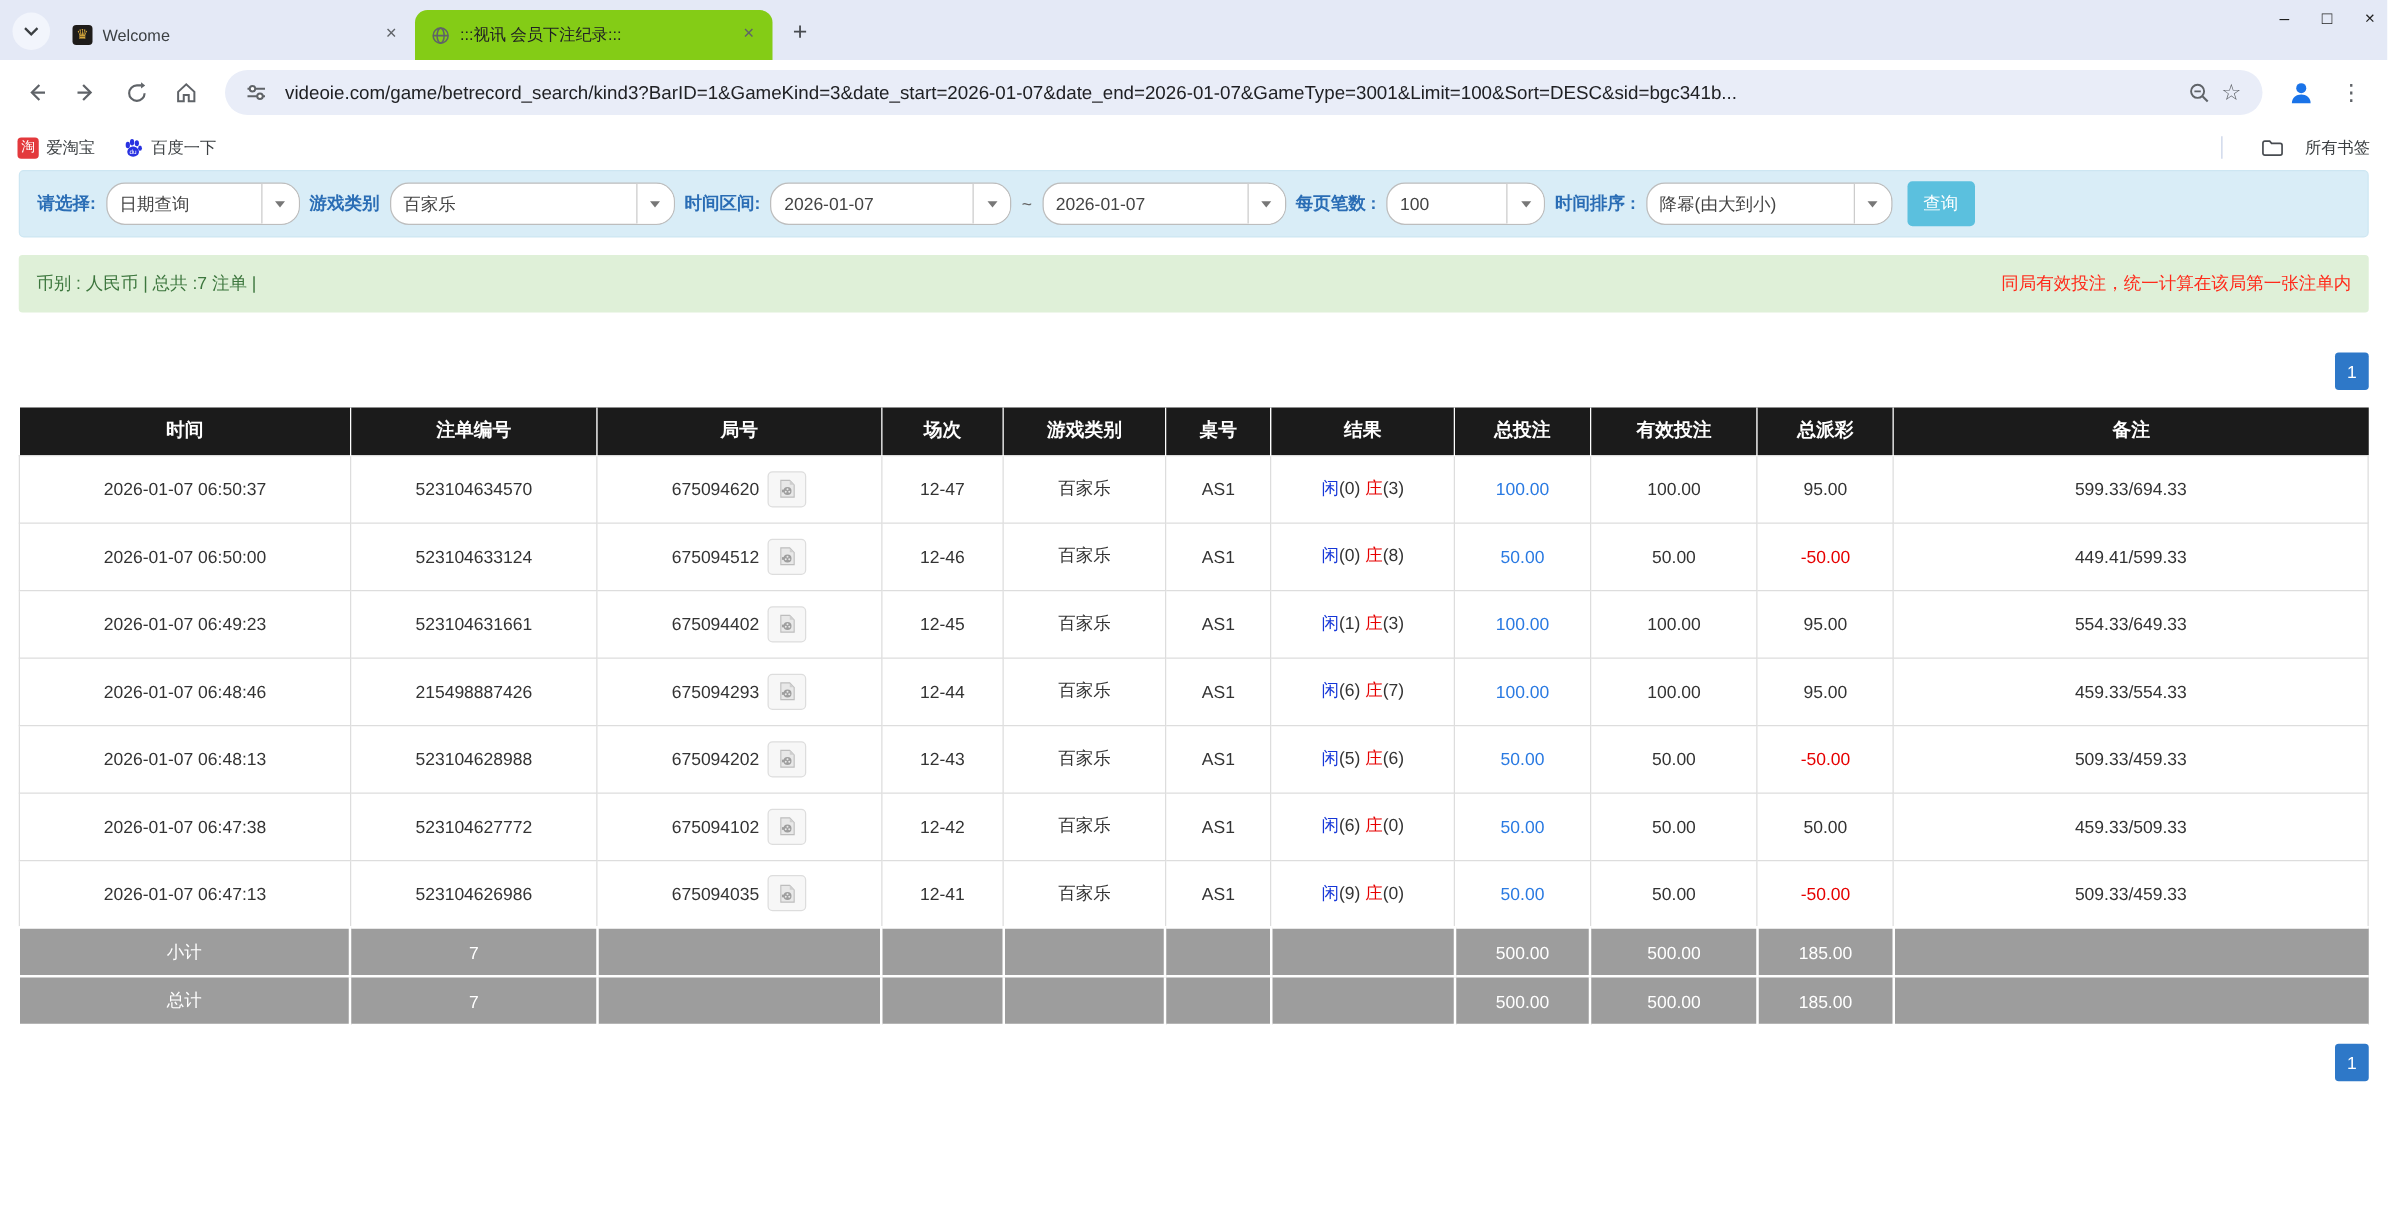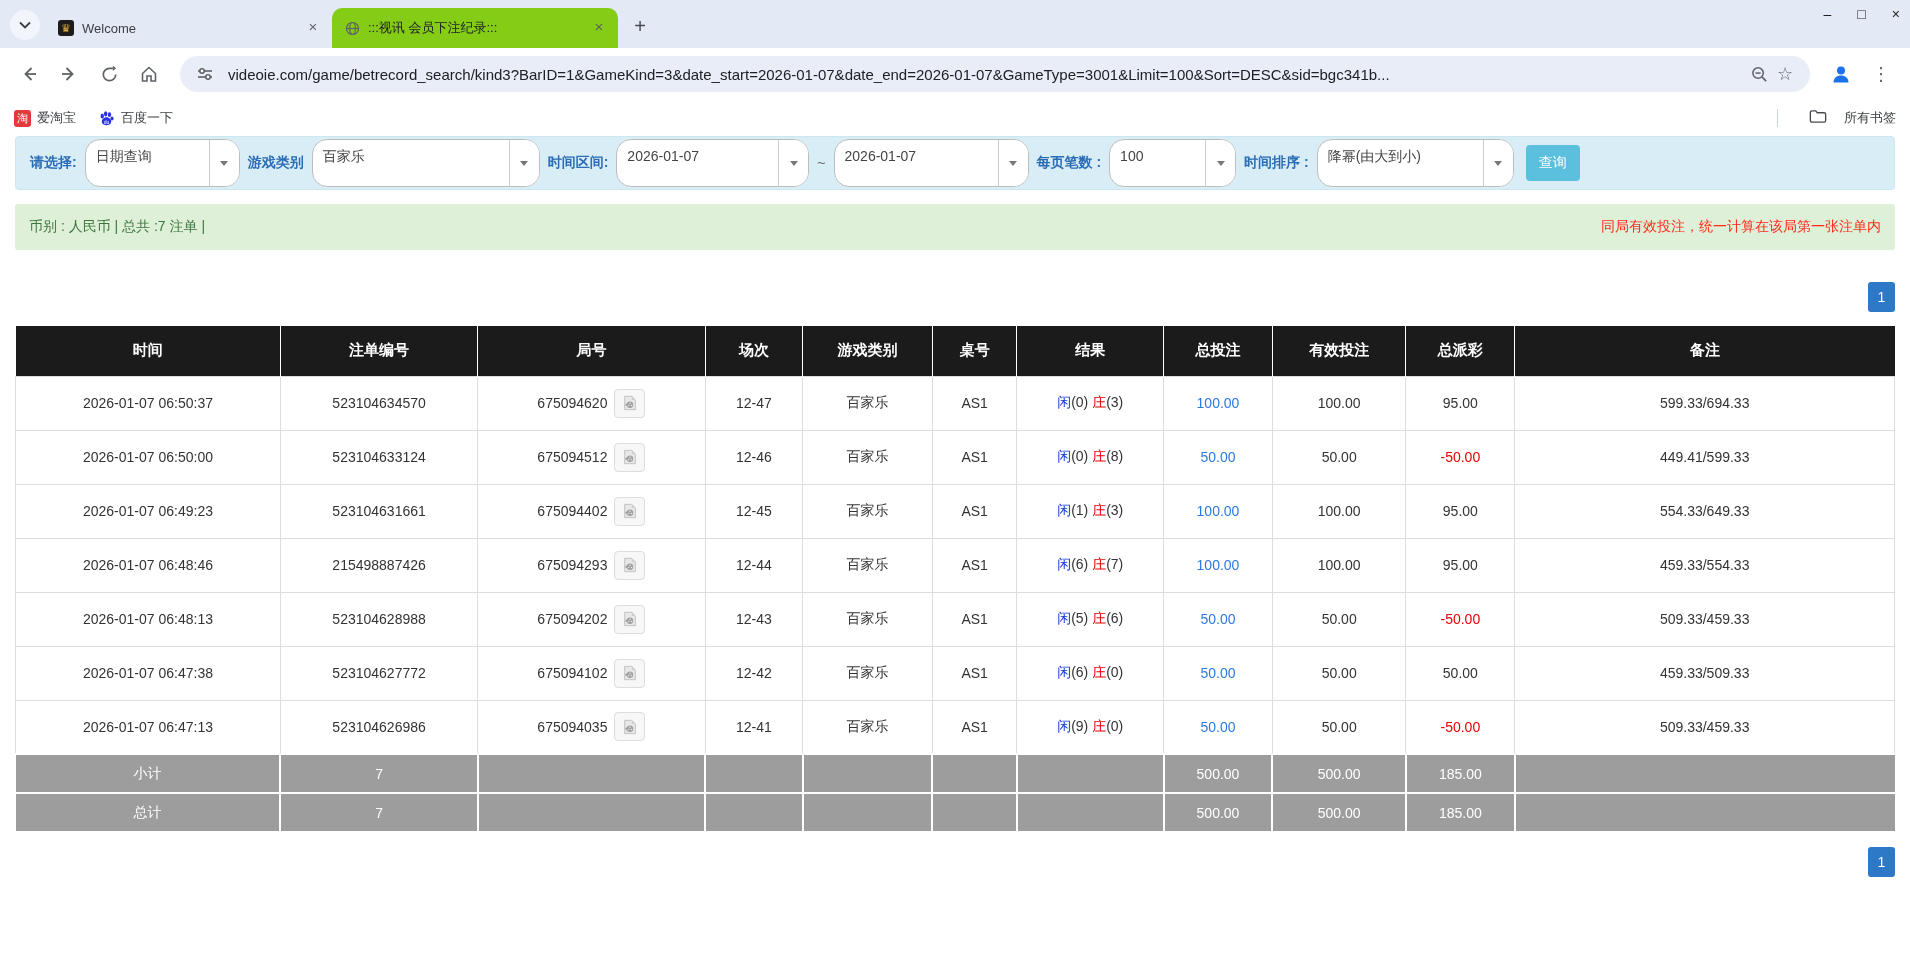--- a/index.html
+++ b/index.html
@@ -22,50 +22,50 @@
   .toolbar { height:52px; background:#fff; display:flex; align-items:center; padding:0 12px; gap:6px; }
   .nav-btn { width:34px; height:34px; display:flex; align-items:center; justify-content:center; border-radius:17px; cursor:pointer; }
   .omnibox { flex:1; height:36px; background:#e9edf8; border-radius:18px; display:flex; align-items:center; padding:0 12px; margin:0 8px; }
   .omnibox .url { flex:1; font-size:15px; color:#202124; white-space:nowrap; overflow:hidden; margin-left:10px; }
   .omni-ico { width:26px; height:26px; display:flex; align-items:center; justify-content:center; cursor:pointer; }
   .star { font-size:18px; color:#5f6368; }
 
   .bookmarkbar { height:36px; background:#fff; display:flex; align-items:center; padding:0 14px; font-size:13px; color:#3c4043; }
   .bm { display:flex; align-items:center; gap:6px; margin-right:22px; cursor:pointer; }
   .bm-ico-taobao { width:17px; height:17px; background:#e3393c; border-radius:3px; color:#fff; font-size:11px; line-height:17px; text-align:center; }
-  .bm-right { margin-left:auto; display:flex; gap:17px; cursor:pointer; }
+  .bm-right { margin-left:auto; display:flex; align-items:center; gap:17px; cursor:pointer; }
   .bm-divider { width:1px; height:18px; background:#c8d2e8; margin-right:14px; }
 
   
   .content { background:#fff; }
   h1.page-title { font-size:23px; font-weight:500; color:#333; margin:28px 15px 18px; }
 
   .filterbar { margin:0 15px; height:54px; background:#d9edf7; border:1px solid #cde6f2; border-radius:4px;
     display:flex; align-items:center; padding:0 14px; gap:8px; font-size:14px; }
   .flabel { color:#2a6db5; font-weight:bold; white-space:nowrap; }
-  .combo { display:flex; height:48px; background:#fff; border:1px solid #bdbdbd; border-radius:15px; overflow:hidden; cursor:pointer; }
+  .combo { display:flex; height:34px; background:#fff; border:1px solid #bdbdbd; border-radius:15px; overflow:hidden; cursor:pointer; }
   .combo .ctext { padding:0 10px; line-height:32px; color:#444; flex:1; white-space:nowrap; overflow:hidden; }
   .combo .cbtn { width:30px; border-left:1px solid #ccc; display:flex; align-items:center; justify-content:center; background:#fff; }
   .caret { width:0; height:0; border-left:4px solid transparent; border-right:4px solid transparent; border-top:5px solid #777; }
   .tilde { color:#666; }
   .search-btn { height:36px; padding:0 13px; background:#5bc0de; border:none; border-radius:4px; color:#fff; font-size:14px; cursor:pointer; margin-left:4px; }
 
   .summarybar { margin:14px 15px 0; height:46px; background:#dff0d8; border-radius:3px; display:flex; align-items:center;
     justify-content:space-between; padding:0 14px; font-size:14px; }
   .summary-left { color:#3c763d; }
   .summary-right { color:#ff2a1a; }
 
   .pager { display:flex; justify-content:flex-end; margin:0 15px; }
   .pager.top { margin-top:32px; }
   .pager.bottom { margin-top:14px; }
   .page-btn { min-width:27px; height:30px; line-height:30px; text-align:center; background:#2e78c8; color:#fff;
     border-radius:3px; font-size:14px; cursor:pointer; padding:0 6px; }
 
   table.records { width:calc(100% - 30px); margin:14px 15px 0; border-collapse:collapse; table-layout:fixed; }
-  thead th { height:50px; background:#1b1b1b; color:#fff; font-size:15px; font-weight:bold; border-right:1px solid #fff; }
+  thead th { height:38px; background:#1b1b1b; color:#fff; font-size:15px; font-weight:bold; border-right:1px solid #fff; }
   thead th:last-child { border-right:none; }
   tbody td { height:54px; border:1px solid #ddd; text-align:center; font-size:14px; color:#333; background:#fff; }
   .round-wrap { display:flex; align-items:center; justify-content:center; gap:7px; }
   .film-btn { width:31px; height:29px; background:#f7f7f7; border:1px solid #ddd; border-radius:4px; cursor:pointer;
     display:flex; align-items:center; justify-content:center; }
   .res-x .rc { color:#1536d8; }
   .res-z .rc { color:#e60000; }
   a.betlink { color:#2a7ae2; text-decoration:none; cursor:pointer; }
   td.neg { color:#e60000; }
   tfoot td { height:39px; background:#9d9d9d; color:#fff; font-size:14px; text-align:center; border:2px solid #fff; }

